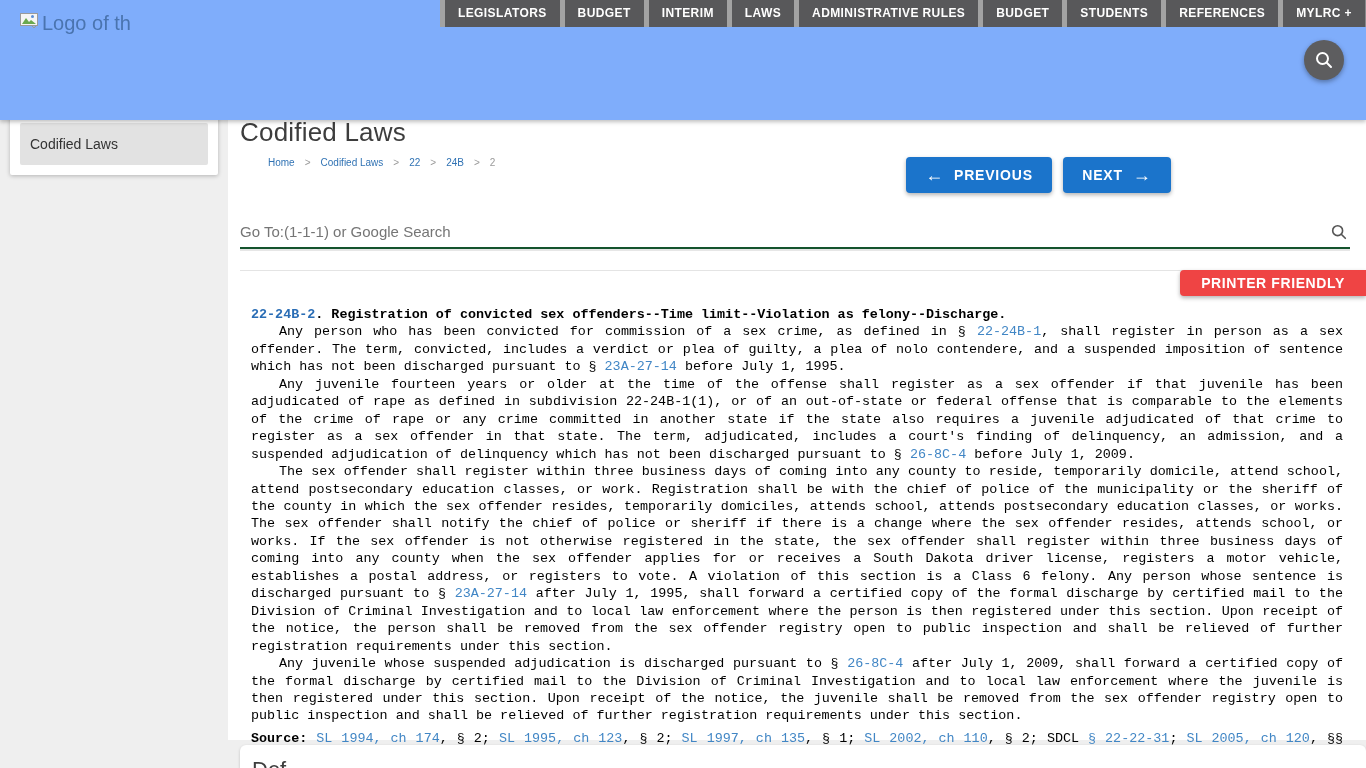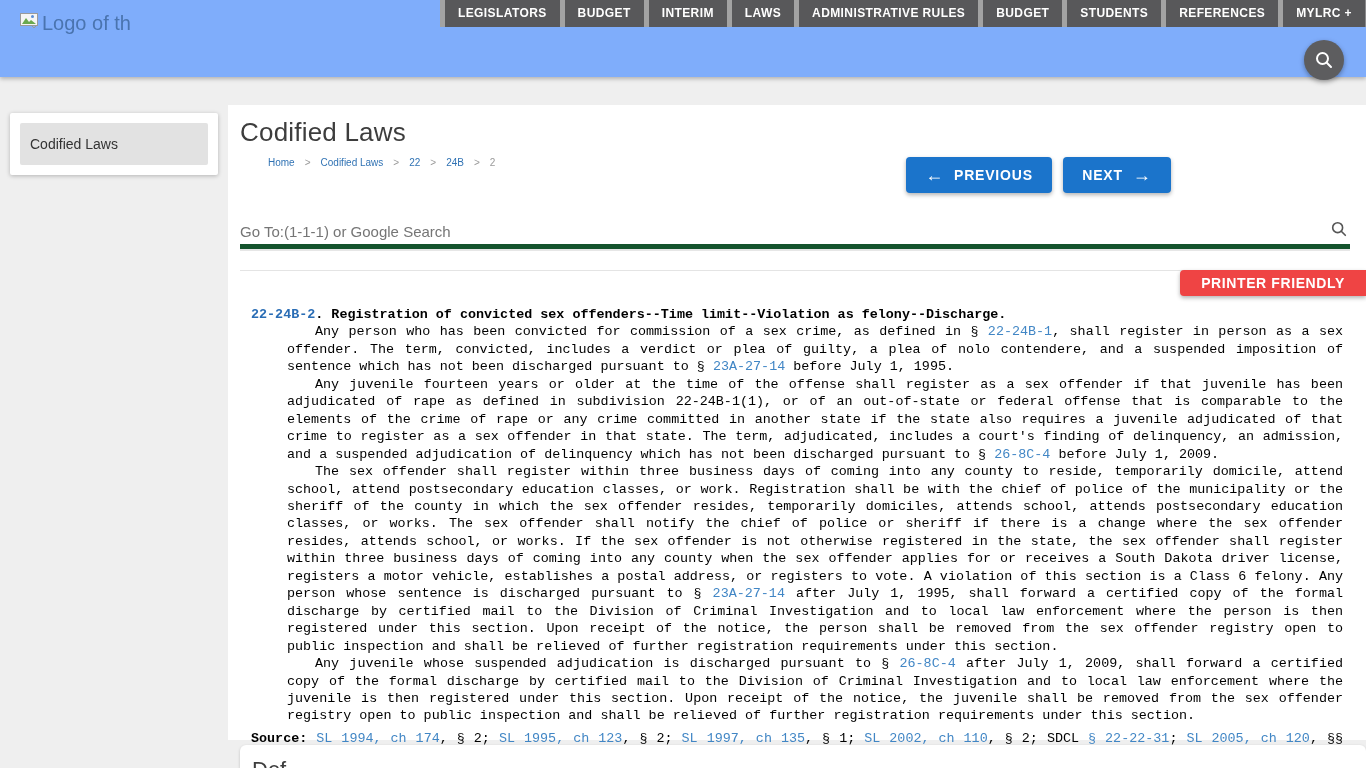--- a/index.html
+++ b/index.html
@@ -1,21 +1,21 @@
 <!DOCTYPE html>
 <html><head>
 <meta charset="utf-8">
 <style>
   * { box-sizing: border-box; margin: 0; padding: 0; }
   html, body { width: 1366px; height: 768px; overflow: hidden; }
   body { font-family: "Liberation Sans", sans-serif; background: #efefef; }
   .page { position: relative; width: 1366px; height: 768px; background: #efefef; overflow: hidden; }
 
   
-  .header { position: absolute; left: 0; top: 0; width: 1366px; height: 77px;
+  .header { position: absolute; left: 0; top: 0; width: 1366px; height: 120px;
             background: #7fadfb; box-shadow: 0 2px 4px rgba(0,0,0,0.25); z-index: 2; padding-left: 32px; }
   .logo { position: absolute; left: 20px; top: 11px; display: flex; align-items: flex-start; gap: 4px; }
   .logo-alt { font-size: 20px; color: #4a74af; line-height: 24px; }
   .broken-img { width: 18px; height: 16px; margin-top: 2px; }
 
   .nav { position: absolute; right: 0; top: 0; height: 27px; display: flex;
          background: #58585a; border-right: 1px solid #8a8a8c; }
   .nav-item { height: 27px; line-height: 27px; padding: 0 13px; color: #ffffff;
               font-size: 12px; font-weight: bold; letter-spacing: 0.4px;
               border-left: 5px solid #a3a3a3; white-space: nowrap; cursor: pointer; }
@@ -44,40 +44,40 @@
   .btn-blue { position: absolute; top: 52px; height: 36px; background: #1b74cb; color: #ffffff;
               border: none; border-radius: 4px; font-family: "Liberation Sans", sans-serif;
               font-size: 14px; font-weight: bold; letter-spacing: 0.8px;
               display: flex; align-items: center; justify-content: center; gap: 10px;
               padding: 0 18px; box-shadow: 0 2px 4px rgba(0,0,0,0.3); cursor: pointer; }
   .btn-prev { left: 678px; width: 146px; }
   .btn-next { left: 835px; width: 108px; }
   .btn-arrow { font-size: 18px; font-weight: bold; line-height: 1; }
 
   .search-row { position: absolute; left: 12px; right: 16px; top: 108px; height: 36px;
-                border-bottom: 5px solid #14532d; box-shadow: 0 2px 0 #e6e6e6; }
+                border-bottom: 2px solid #14532d; box-shadow: 0 2px 0 #e6e6e6; }
   .search-input { position: absolute; left: 0; right: 30px; top: 4px; height: 28px; border: none;
                   outline: none; font-size: 15px; color: #333; background: transparent;
                   font-family: "Liberation Sans", sans-serif; }
   .search-input::placeholder { color: #757575; opacity: 1; }
   .search-row .input-glass { position: absolute; right: 2px; bottom: 6px; cursor: pointer; }
 
   .content-divider { position: absolute; left: 12px; right: 0; top: 165px; height: 1px; background: #e4e4e4; }
 
   .btn-printer { position: absolute; top: 165px; right: 0; width: 186px; height: 26px;
                  background: #ef4444; color: #fff; border: none; border-radius: 4px 0 0 4px;
                  font-family: "Liberation Sans", sans-serif; font-size: 14px; font-weight: bold;
                  letter-spacing: 0.6px; box-shadow: 0 2px 4px rgba(0,0,0,0.3); cursor: pointer; }
 
   
   .statute { position: absolute; left: 23px; right: 23px; top: 201px;
              font-family: Liberation Mono, monospace; font-size: 13.4px; line-height: 17.45px;
              color: #000000; text-align: justify; }
   .st { margin: 0; }
-  .st.indent { text-indent: 28px; margin-left: 36px; }
+  .st.indent { text-indent: 28px; }
   .st.source { margin-top: 5px; }
   .seg-bold { font-weight: bold; }
   .seg-link { color: #4186c5; text-decoration: none; cursor: pointer; }
   .seg-link_bold { color: #2a6db5; font-weight: bold; text-decoration: none; cursor: pointer; }
 
   
   .bottom-card { position: absolute; left: 240px; right: 0; top: 745px; height: 23px;
                  background: #ffffff; border-radius: 6px 6px 0 0; overflow: hidden;
                  box-shadow: 0 1px 3px rgba(0,0,0,0.2); }
   .bottom-heading { margin: 12px 0 0 12px; font-size: 22px; font-weight: 400; color: #3d3d3d; }

